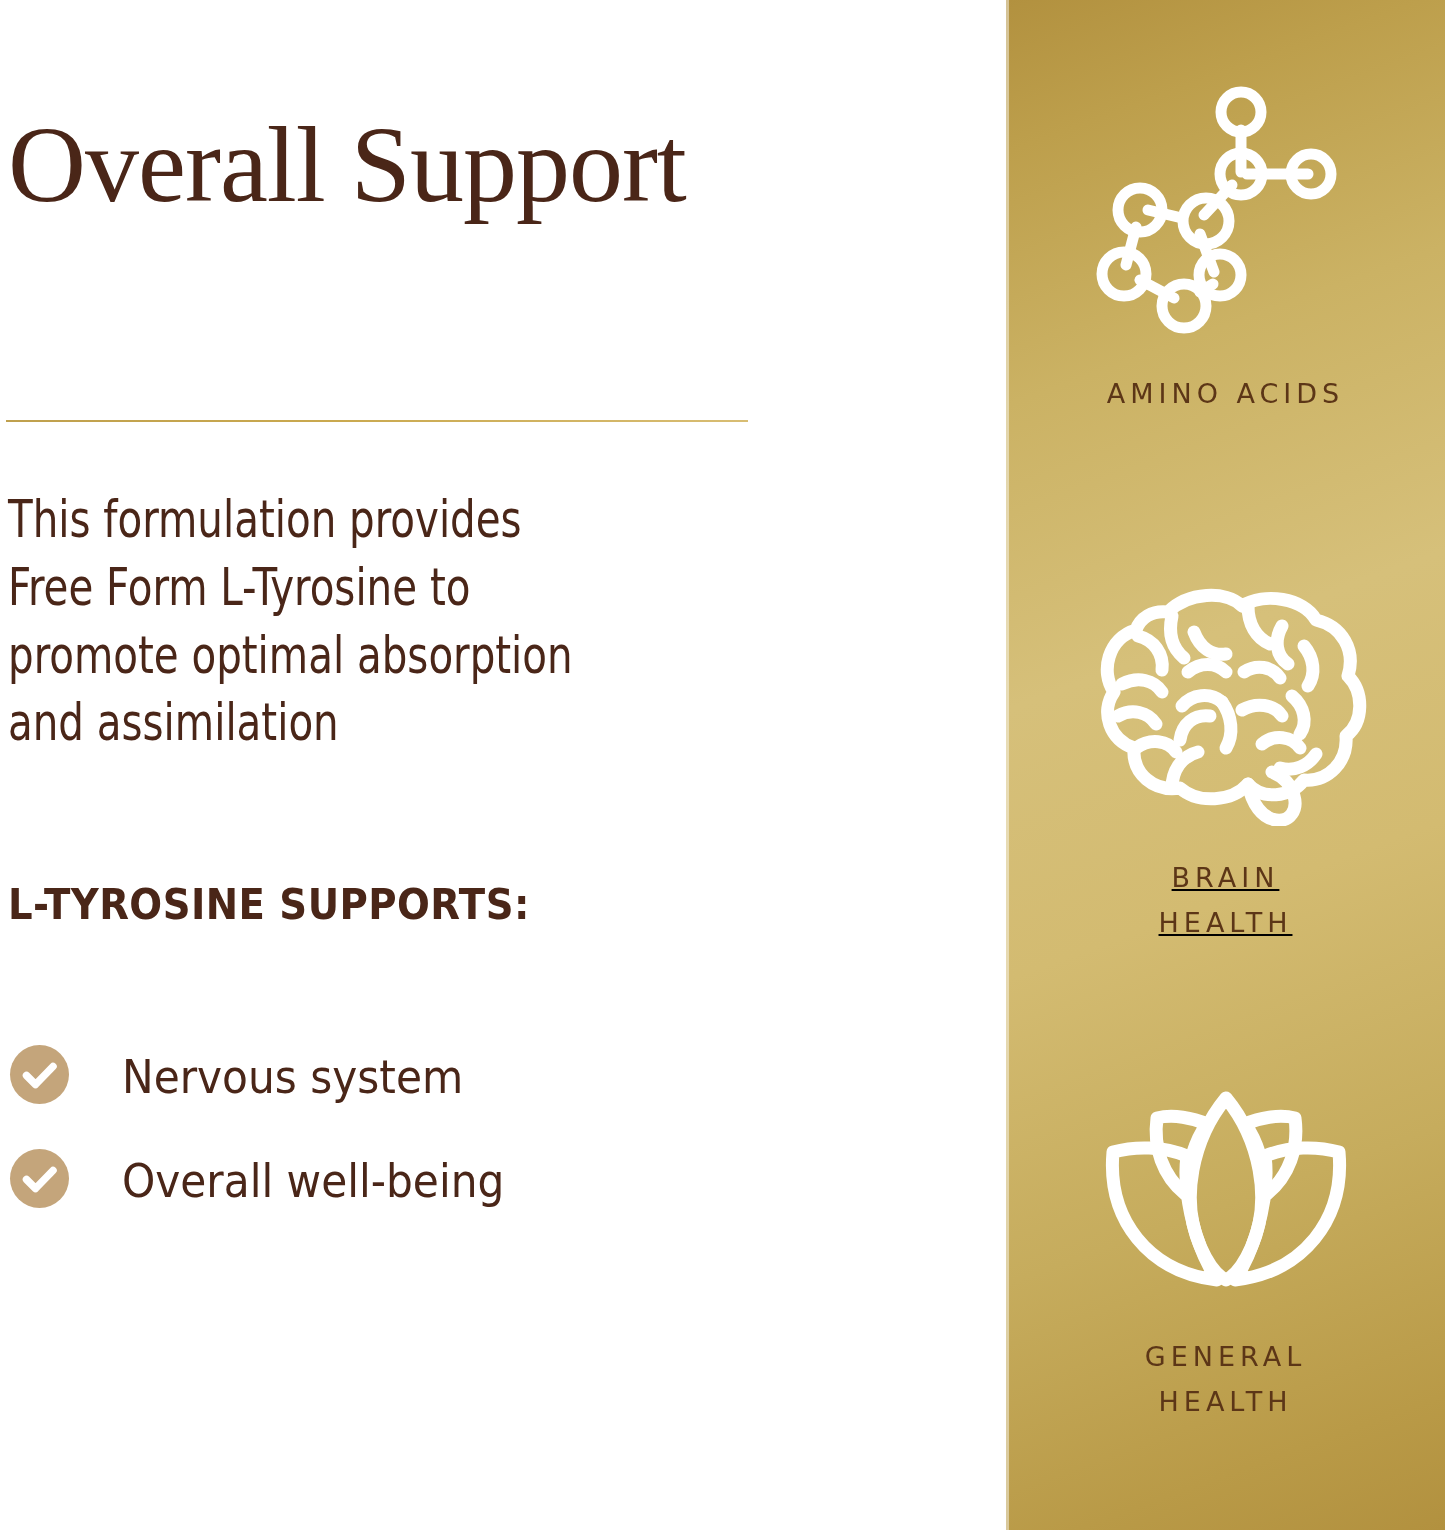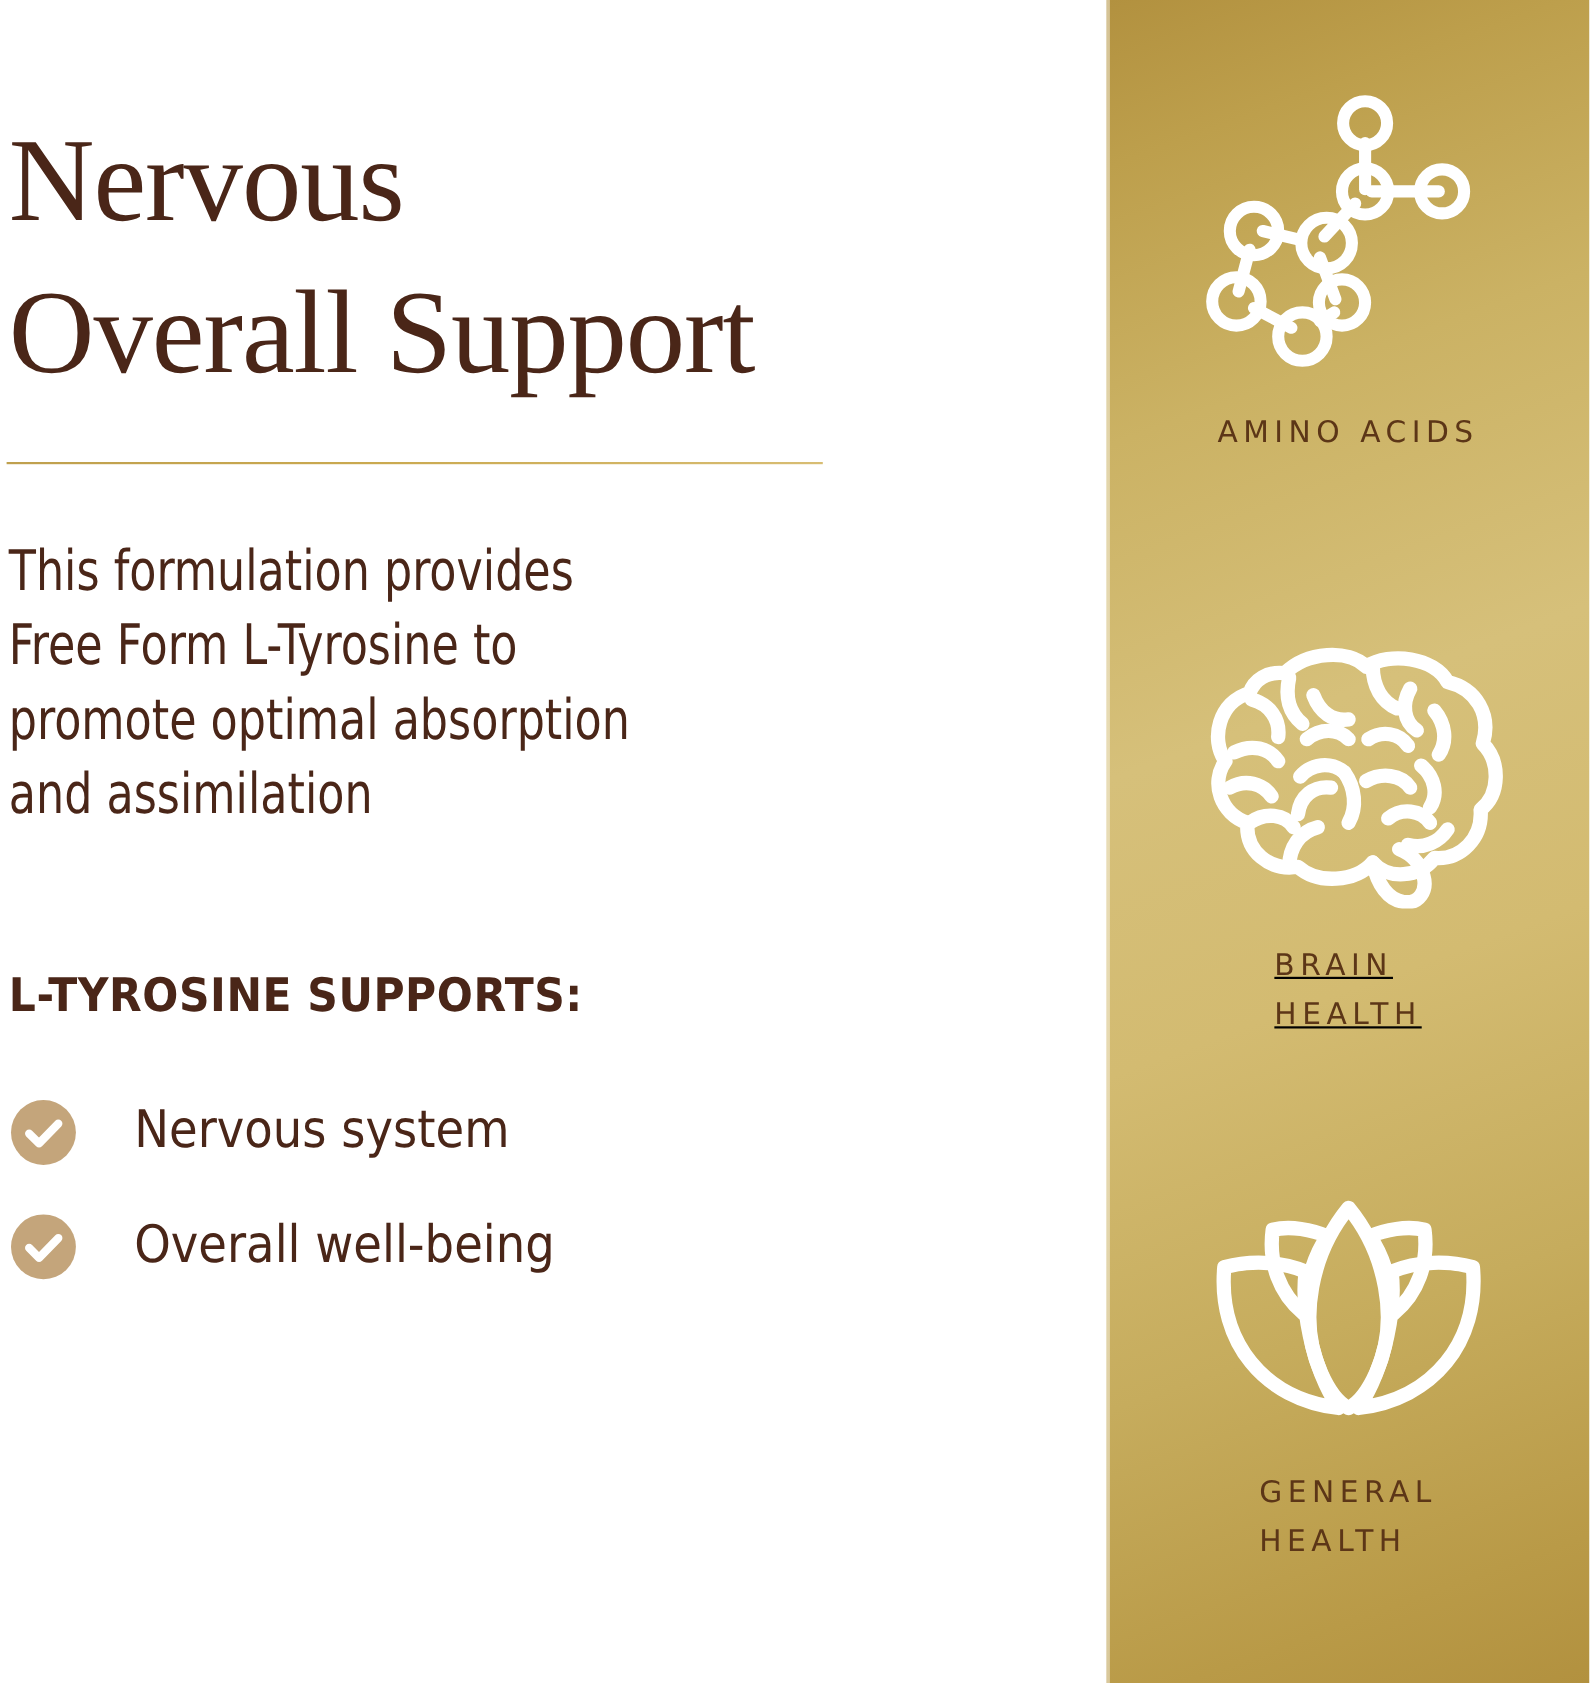--- a/index.html
+++ b/index.html
@@ -84,21 +84,21 @@
   }
 
   .bullets {
     position: absolute;
     left: 10px;
     top: 1000px;
     width: 700px;
   }
   .bullet-row {
     display: flex;
-    align-items: flex-start;
+    align-items: flex-end;
     height: 104px;
   }
   .bullet-mark {
     flex: 0 0 auto;
     width: 59px;
     height: 59px;
     border-radius: 50%;
     background: #c4a57b;
     display: flex;
     align-items: center;
@@ -143,21 +143,21 @@
     position: absolute;
     left: 0;
     width: 439px;
     display: flex;
     flex-direction: column;
     align-items: center;
   }
   .rail-icon { display: block; }
   .rail-label {
     margin-top: 30px;
-    text-align: left;
+    text-align: center;
     font-family: "DejaVu Sans", "Liberation Sans", sans-serif;
     font-size: 27px;
     font-weight: 400;
     letter-spacing: 5px;
     line-height: 1.65;
     color: #5c3617;
     text-transform: uppercase;
   }
   .rail-label .ln { display: block; }
 
@@ -166,21 +166,20 @@
   #rail-general { top: 1090px; }
 </style>
 </head>
 <body>
 
 <div class="page">
 
   <div class="left-panel">
 
     <div class="headline">
-      <span class="ln">Nervous</span>
       <span class="ln">Overall Support</span>
     </div>
 
     <div class="divider"></div>
 
     <div class="intro">
       <span class="ln">This formulation provides</span>
       <span class="ln">Free Form L-Tyrosine to</span>
       <span class="ln">promote optimal absorption</span>
       <span class="ln">and assimilation</span>

